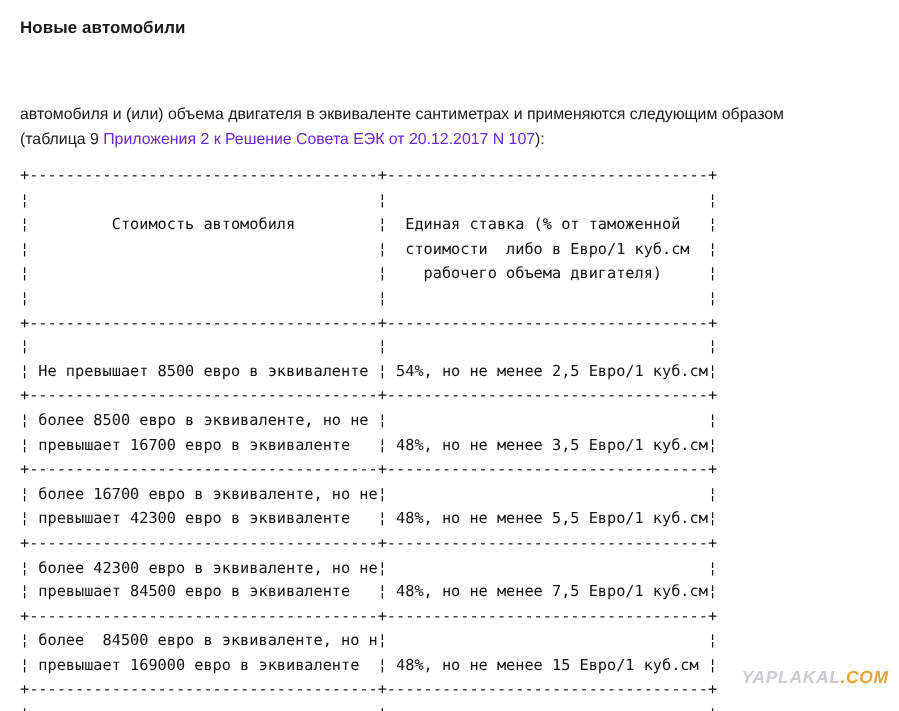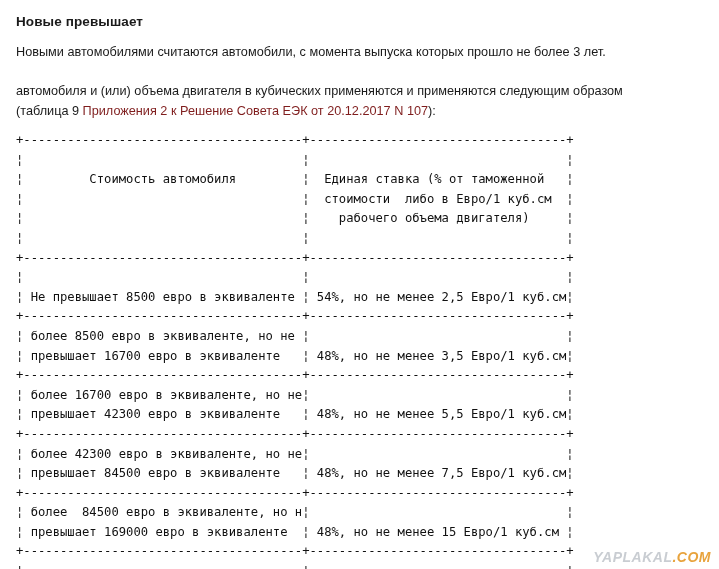--- a/index.html
+++ b/index.html
@@ -27,56 +27,56 @@
     margin: 4px 0 14px 0;
     letter-spacing: 0.1px;
   }
   .intro {
     font-size: 12.7px;
     line-height: 19.5px;
     color: #1a1a1a;
     margin-bottom: 10px;
   }
   .intro a {
-    color: #7f1d1d;
+    color: #6d28d9;
     text-decoration: none;
   }
   .ascii {
     font-family: "DejaVu Sans Mono", "Liberation Mono", monospace;
     font-size: 12.2px;
     line-height: 19.6px;
     white-space: pre;
     color: #111111;
     margin-top: 4px;
   }
   .watermark {
     position: absolute;
     right: 8px;
-    bottom: 4px;
+    bottom: 20px;
     font-family: "Liberation Sans", sans-serif;
     font-size: 14px;
     font-weight: bold;
     font-style: italic;
     color: #c9cdd2;
     letter-spacing: 0.5px;
     text-shadow: 0 1px 0 #ffffff;
   }
   .watermark .wm-accent { color: #e8a33d; }
 </style>
 </head>
 <body>
 
 <div class="page">
 
-  <div class="title">Новые превышает</div>
+  <div class="title">Новые автомобили</div>
 
   <div class="intro">
-    <span>Новыми автомобилями считаются автомобили, с момента выпуска которых прошло не более 3 лет.</span><br>
     <br>
-    <span>автомобиля и (или) объема двигателя в кубических применяются и применяются следующим образом</span><br>
+    <br>
+    <span>автомобиля и (или) объема двигателя в эквиваленте сантиметрах и применяются следующим образом</span><br>
     <span>(таблица 9 </span><a href="#">Приложения 2 к Решение Совета ЕЭК от 20.12.2017 N 107</a><span>):</span>
   </div>
 
   <div class="ascii" id="ascii-table">+--------------------------------------+-----------------------------------+
 ¦                                      ¦                                   ¦
 ¦         Стоимость автомобиля         ¦  Единая ставка (% от таможенной   ¦
 ¦                                      ¦  стоимости  либо в Евро/1 куб.см  ¦
 ¦                                      ¦    рабочего объема двигателя)     ¦
 ¦                                      ¦                                   ¦
 +--------------------------------------+-----------------------------------+

